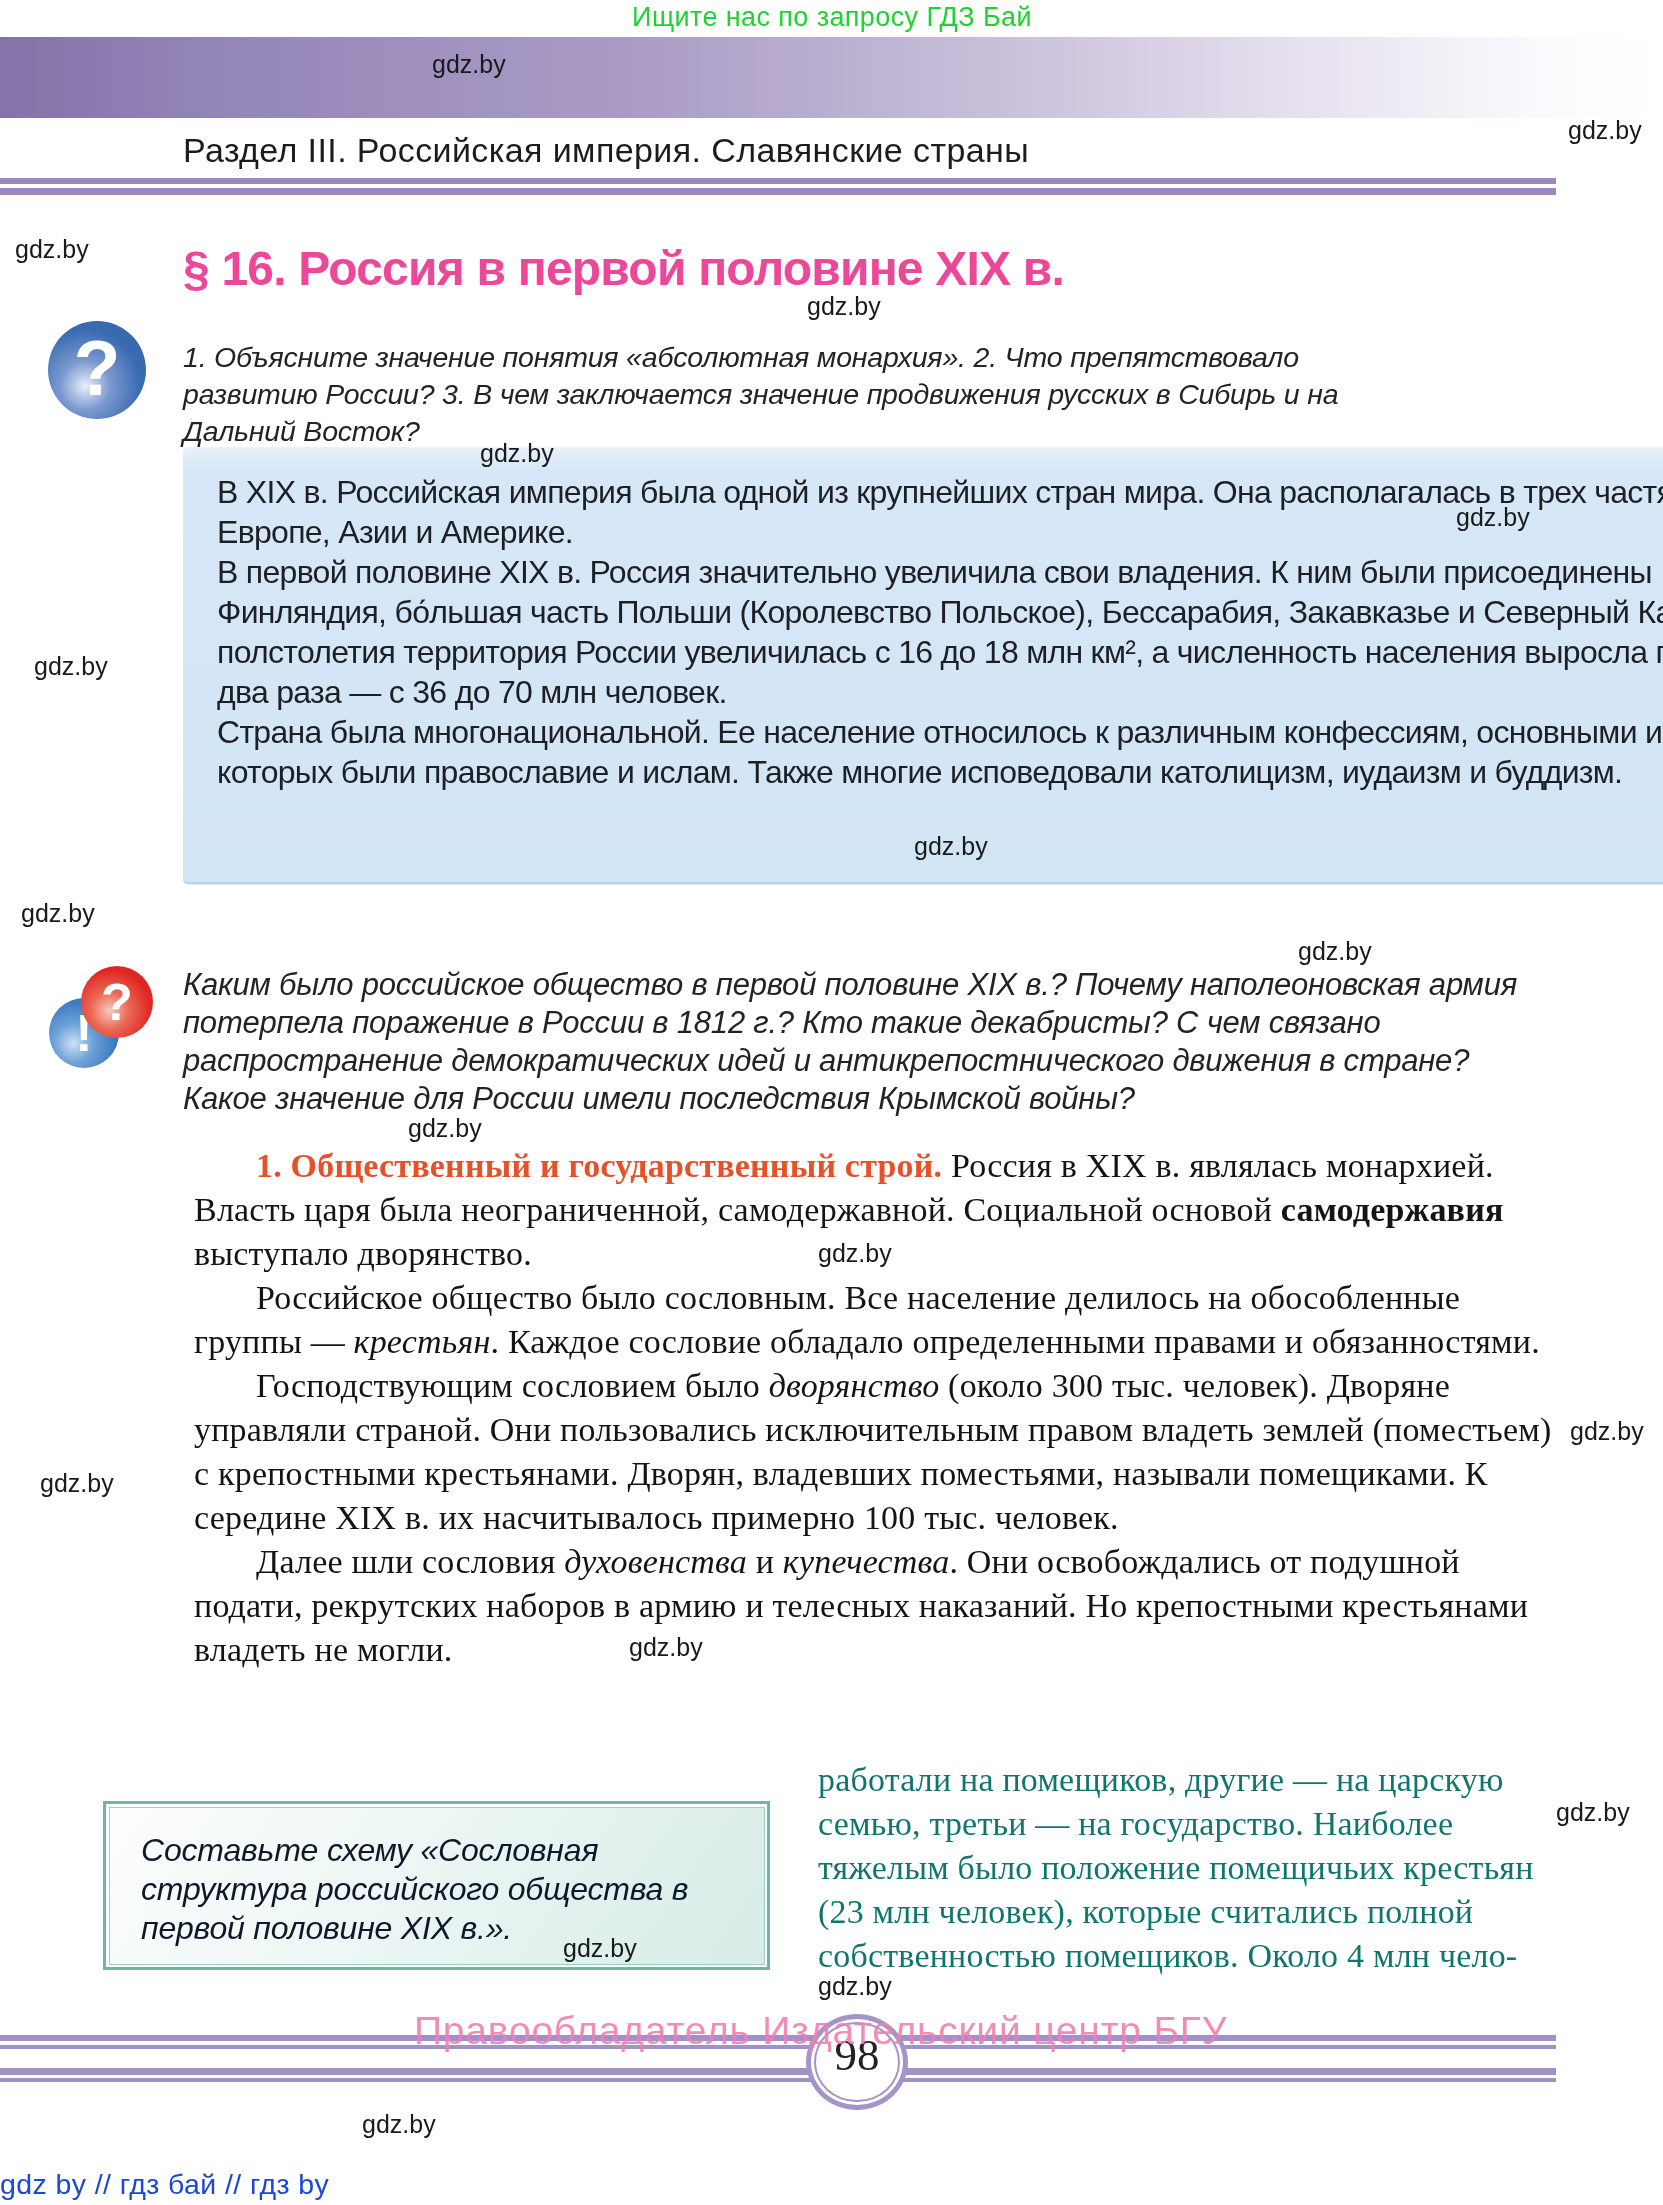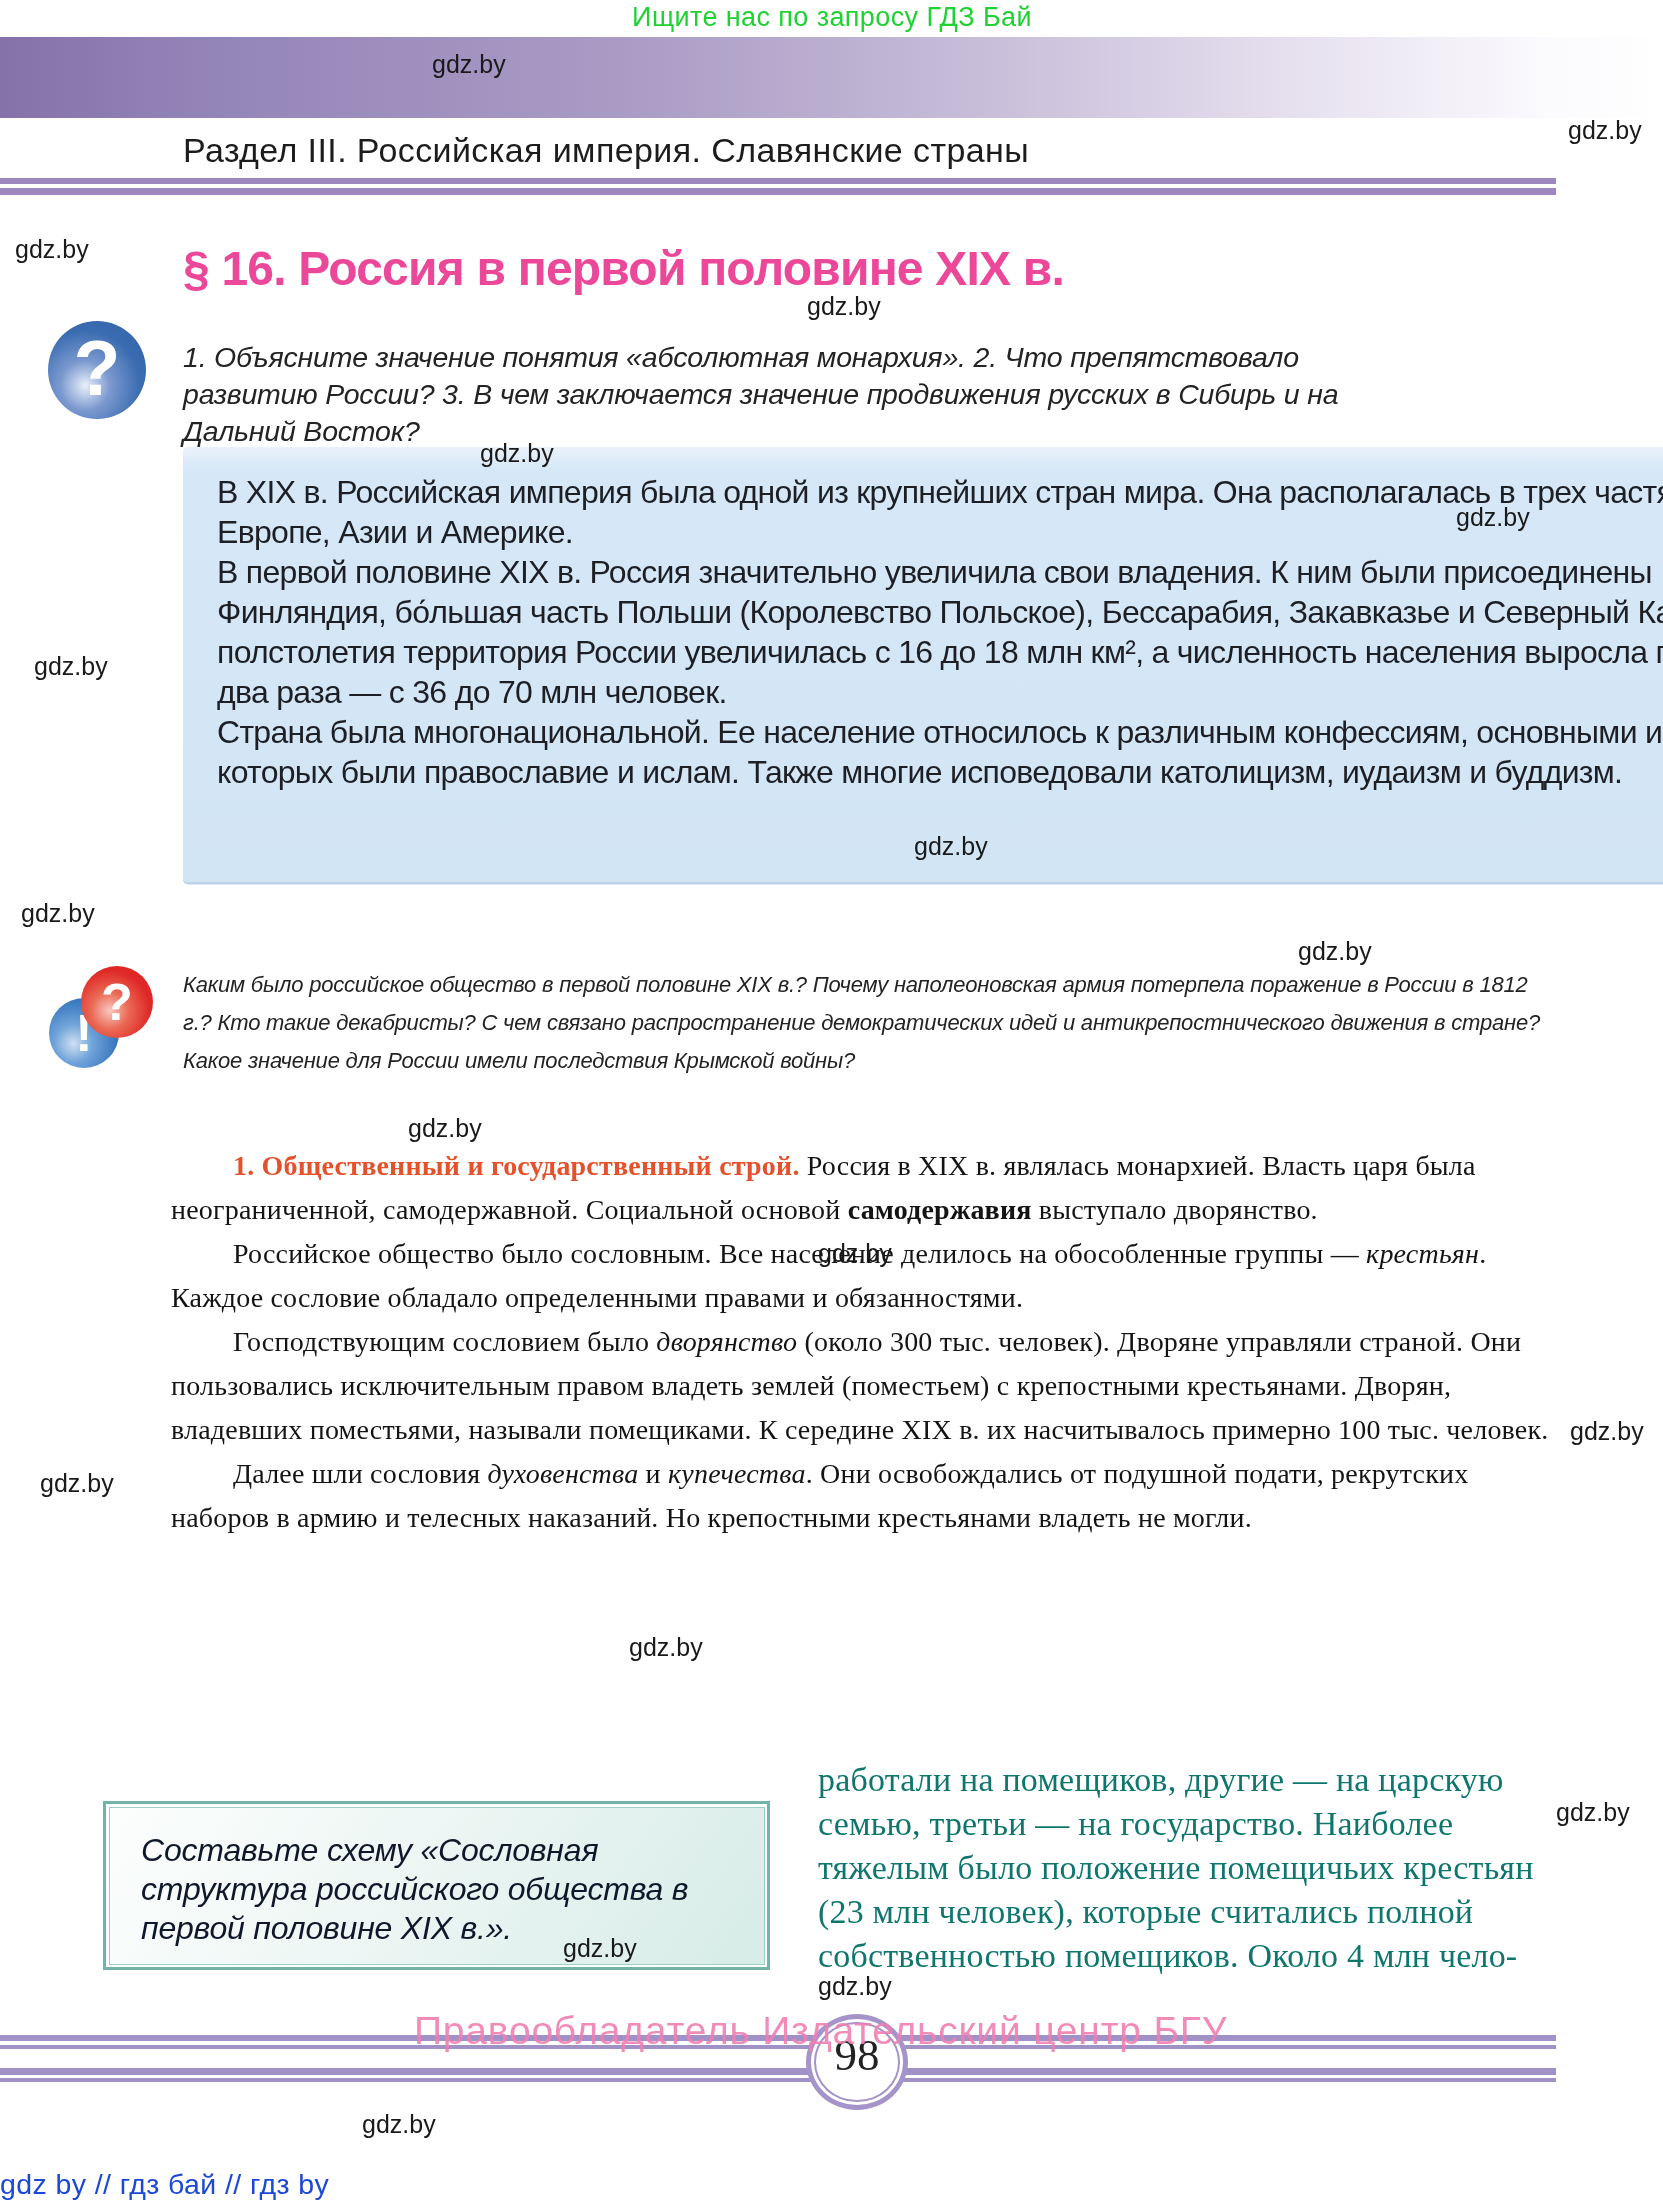--- a/index.html
+++ b/index.html
@@ -44,25 +44,25 @@
   .review-icon-blue{position:absolute;left:49px;top:998px;width:70px;height:70px;border-radius:50%;
         background:radial-gradient(circle at 35% 65%,#cfe0f2 0%,#6fa3d9 30%,#3c79c0 65%);
         display:flex;align-items:center;justify-content:center;z-index:1;}
   .review-icon-blue span{color:#fff;font-size:52px;font-weight:bold;line-height:1;}
   .review-icon-red{position:absolute;left:81px;top:966px;width:72px;height:72px;border-radius:50%;
         background:radial-gradient(circle at 40% 62%,#f7c9c2 0%,#ea6a55 30%,#df2825 65%);
         display:flex;align-items:center;justify-content:center;z-index:2;}
   .review-icon-red span{color:#fff;font-size:52px;font-weight:bold;line-height:1;}
 
   .review-questions{position:absolute;left:183px;top:966px;width:1358px;
-                    font-style:italic;font-size:22px;line-height:38px;color:#232323;
+                    font-style:italic;font-size:31px;line-height:38px;color:#232323;
                     letter-spacing:-0.2px;}
 
-  .body-text{position:absolute;left:171px;top:1144px;width:1379px;
-             font-family:"Liberation Serif",serif;font-size:28px;line-height:44px;
+  .body-text{position:absolute;left:194px;top:1144px;width:1379px;
+             font-family:"Liberation Serif",serif;font-size:34px;line-height:44px;
              color:#141414;letter-spacing:0.2px;}
   .body-text p{margin:0;text-indent:62px;}
   .num-heading{font-weight:bold;color:#e4512b;}
   .b{font-weight:bold;}
   .i{font-style:italic;}
 
   .body-wrap-col{position:absolute;left:818px;top:1758px;width:745px;
                  font-family:"Liberation Serif",serif;font-size:34px;line-height:44px;
                  color:#0f766e;letter-spacing:0.2px;}
 

